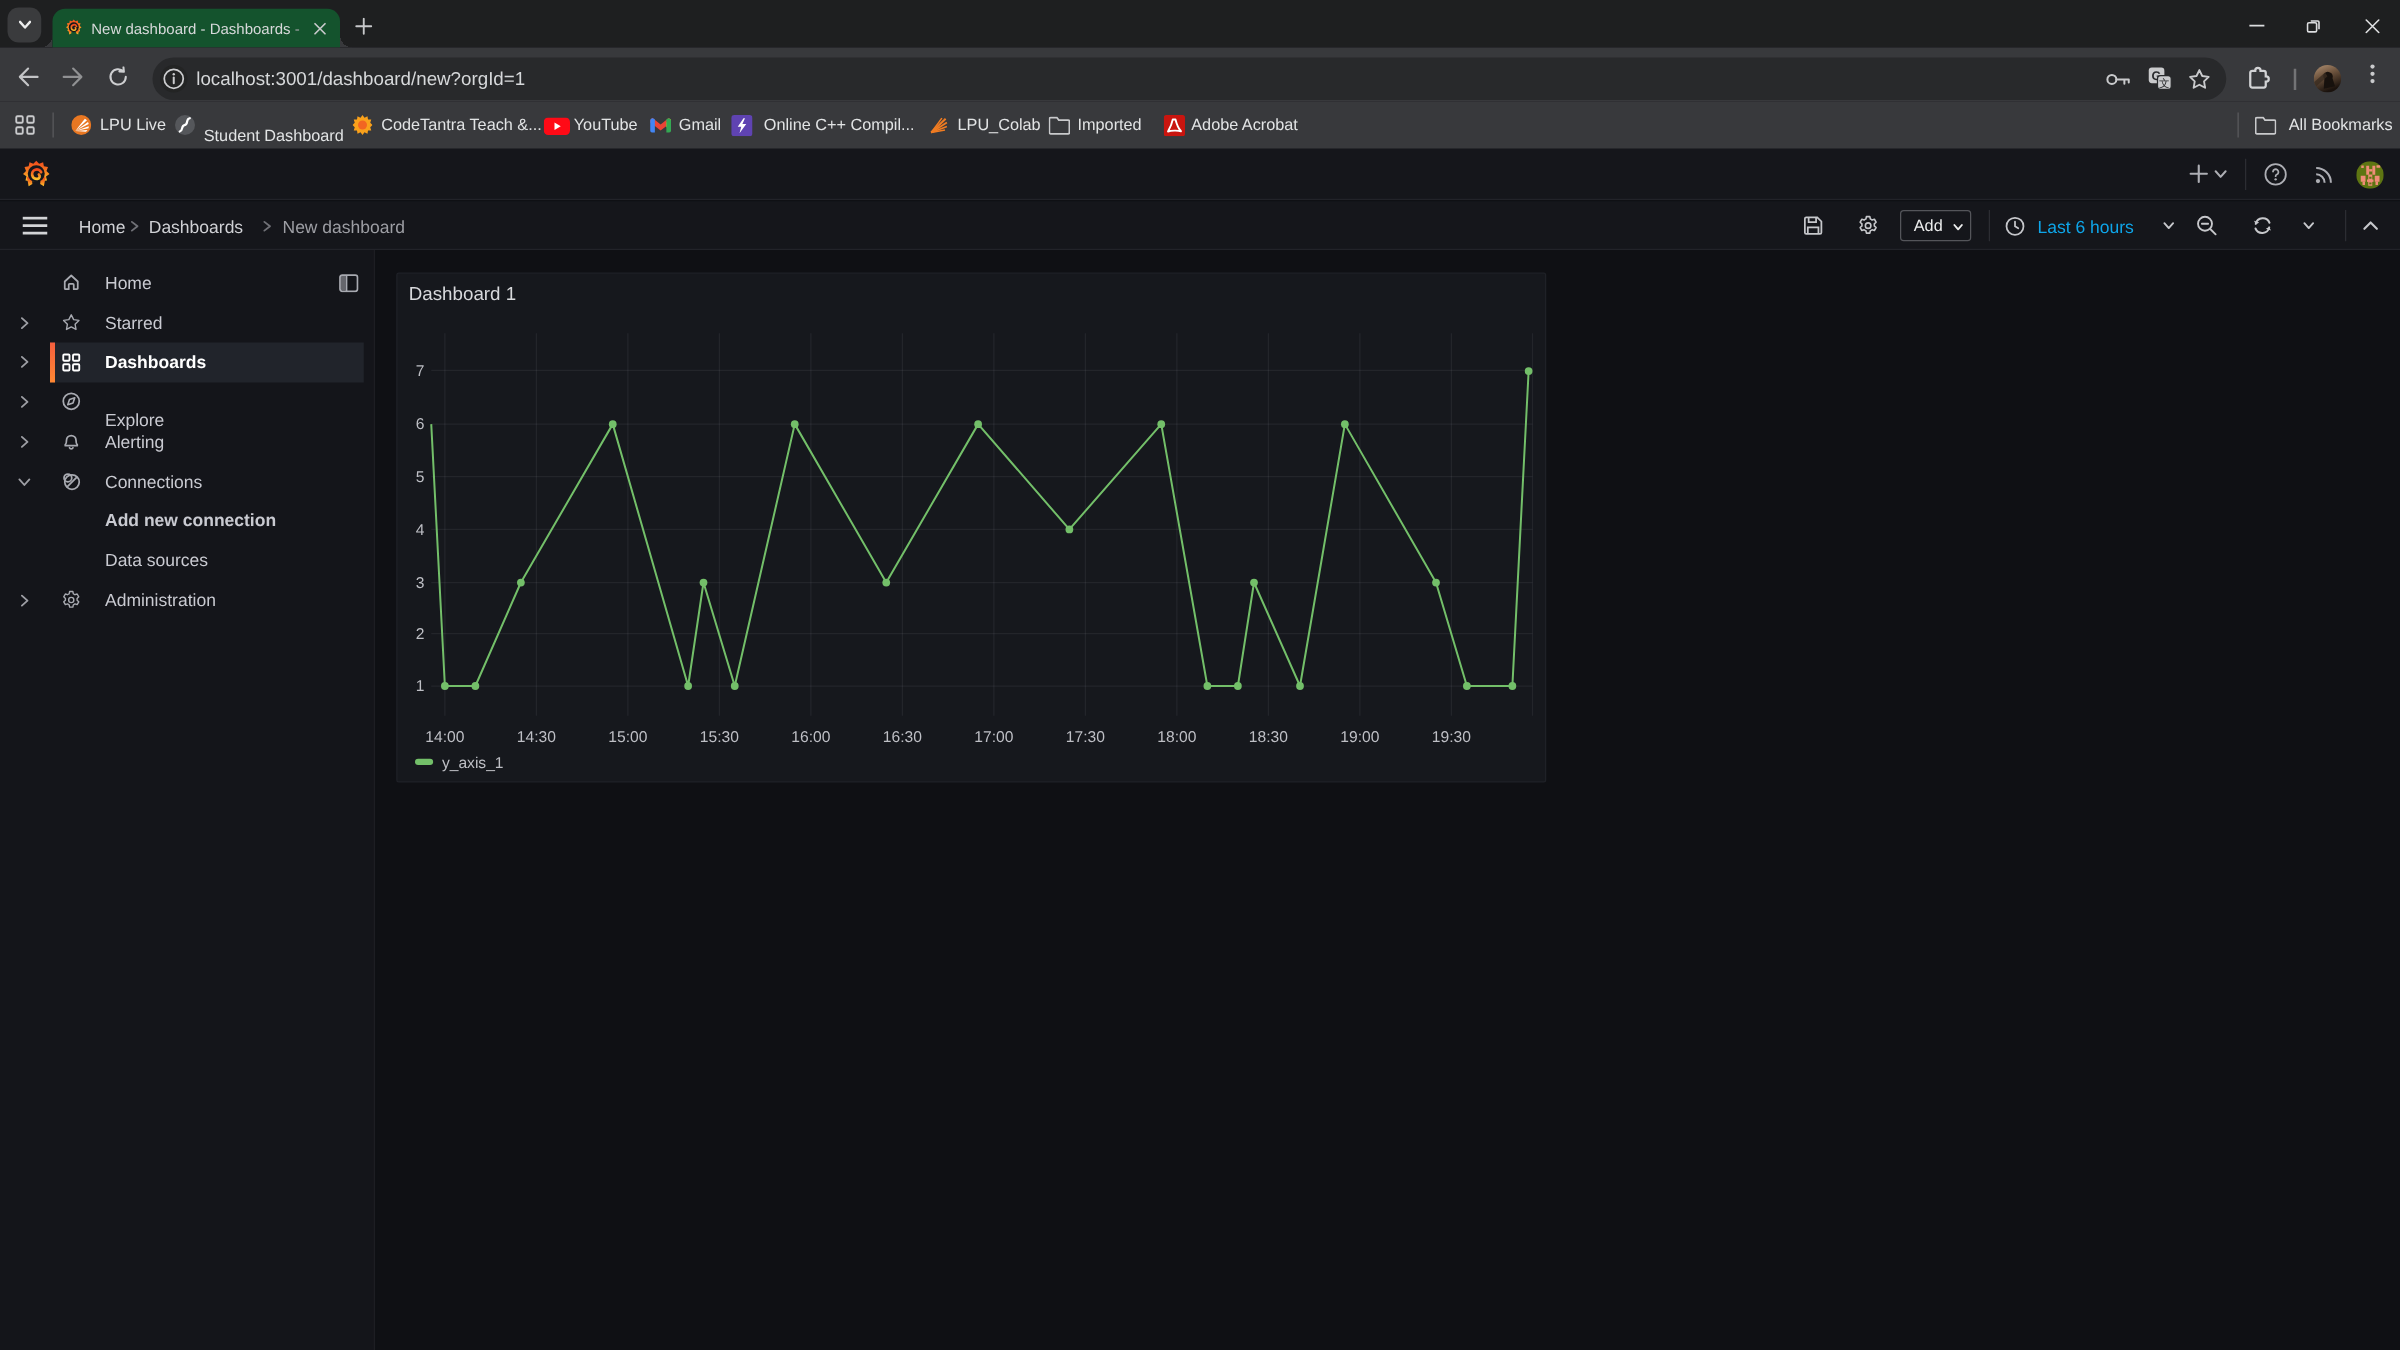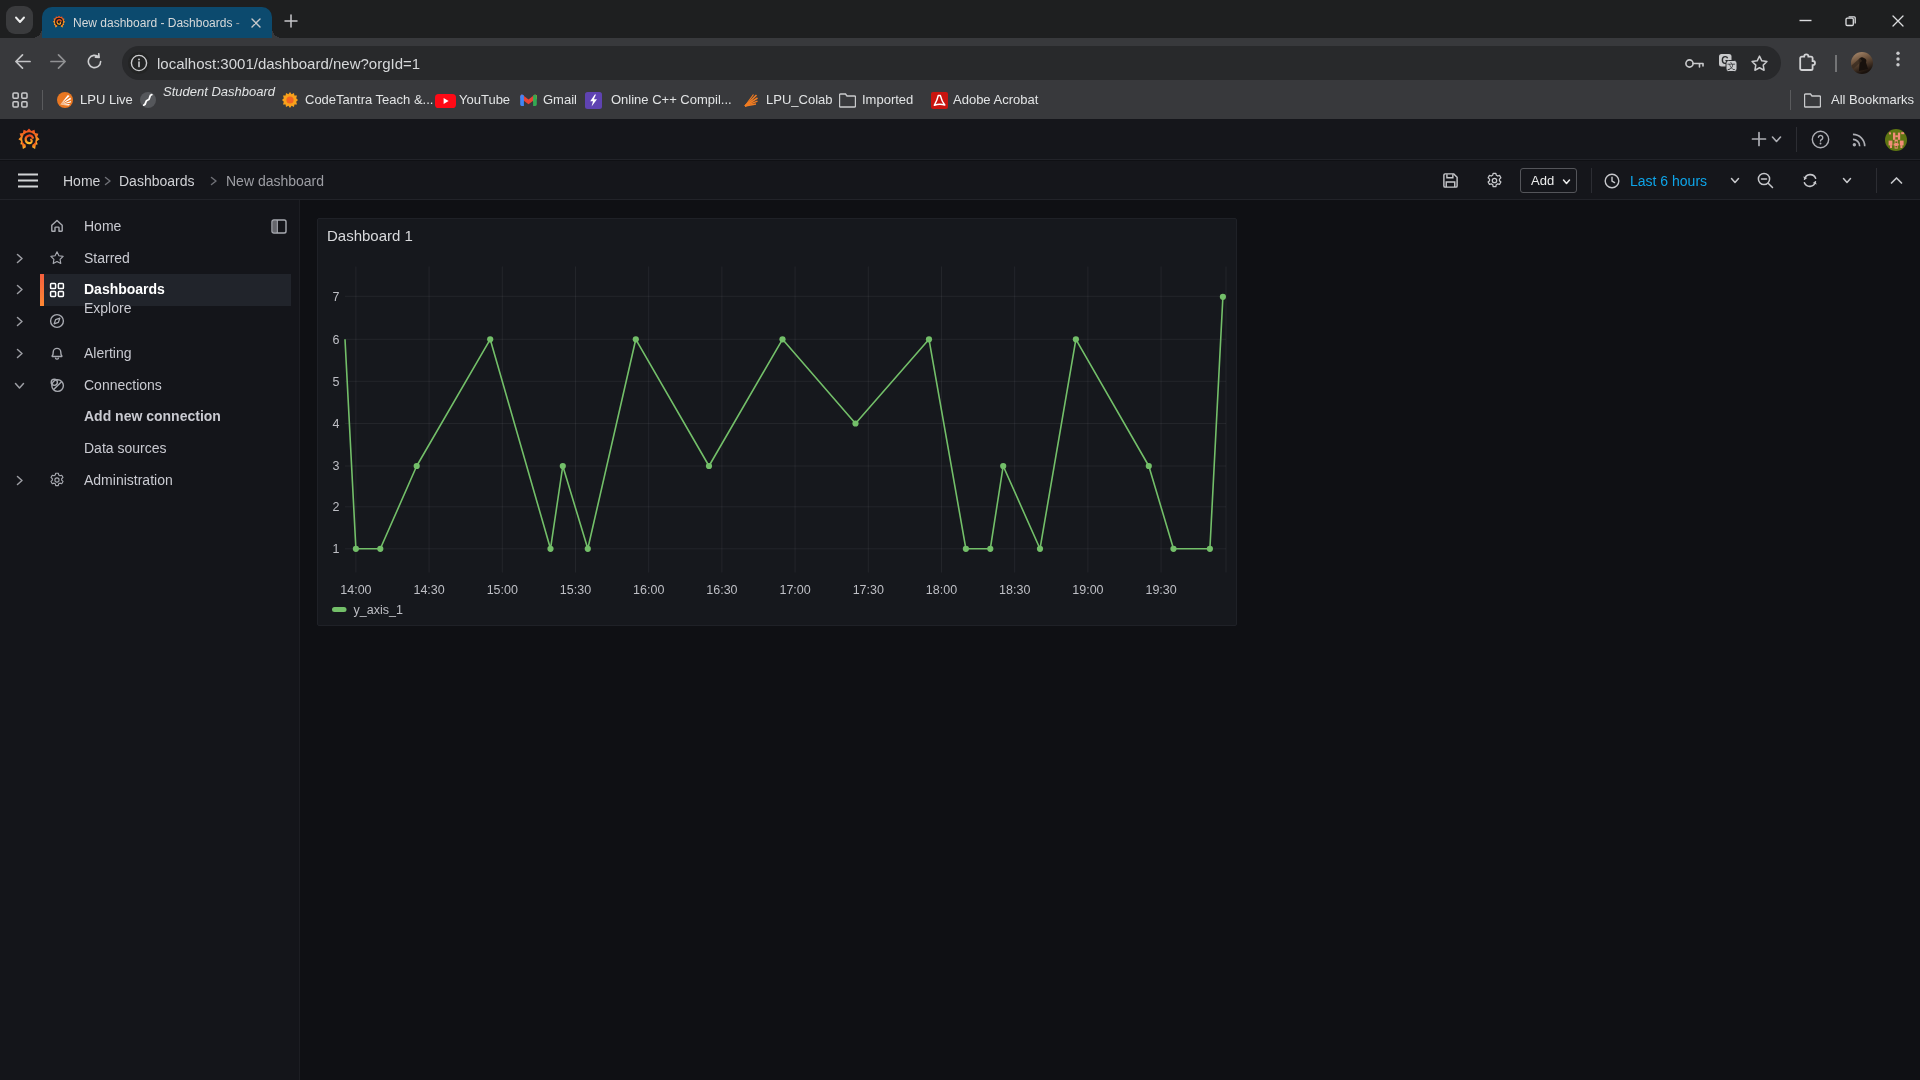--- a/index.html
+++ b/index.html
@@ -2,21 +2,21 @@
 <html><head>
 <meta charset="utf-8">
 <style>
   * { margin:0; padding:0; box-sizing:border-box; }
   html,body { width:1920px; height:1080px; overflow:hidden; background:#0f1014;
     font-family:"Liberation Sans", sans-serif; }
   .abs { position:absolute; }
   svg { display:block; }
   
   #tabstrip { position:absolute; left:0; top:0; width:1920px; height:38px; background:#1e1f20; }
-  #tab { position:absolute; left:42px; top:7px; width:230px; height:31px; background:#0c4a6e;
+  #tab { position:absolute; left:42px; top:7px; width:230px; height:31px; background:#14532d;
     border-radius:10px 10px 0 0; }
   .tabcurve { position:absolute; bottom:0; width:10px; height:10px; background:#38393c; }
   .tabcurve.l { left:-10px; -webkit-mask:radial-gradient(circle 10px at 0 0, transparent 10px, #000 10px); mask:radial-gradient(circle 10px at 0 0, transparent 10px, #000 10px); }
   .tabcurve.r { right:-10px; -webkit-mask:radial-gradient(circle 10px at 10px 0, transparent 10px, #000 10px); mask:radial-gradient(circle 10px at 10px 0, transparent 10px, #000 10px); }
   #toolbar { position:absolute; left:0; top:38px; width:1920px; height:43px; background:#38393c; }
   #omnibox { position:absolute; left:122px; top:8px; width:1659px; height:34px; background:#28292b; border-radius:17px; }
   #bookmarks { position:absolute; left:0; top:81px; width:1920px; height:38px; background:#38393c; }
   .bmtext { color:#e2e4e5; font-size:13px; }
   
   #gnav1 { position:absolute; left:0; top:119px; width:1920px; height:41px; background:#15161b; border-bottom:1px solid #222329; }
@@ -156,21 +156,21 @@
         <path d="M3.2 12.8 L13.4 5.5 L14 7.2 Z"></path>
         <path d="M3.2 12.8 L14 8.9 L13.8 10.6 Z"></path>
         <path d="M3.2 12.8 L13 11.9 L11.8 13.4 Z"></path>
       </g>
     </svg>
   <div class="bmtext abs" style="left:80px;top:11px;">LPU Live</div>
   <svg class="abs" style="left:140px;top:11px" width="16" height="16" viewBox="0 0 16 16">
       <circle cx="8" cy="8" r="8" fill="#55575b"></circle>
       <path d="M11.8 2.6 C8.2 3.2 11.2 7.4 7.6 8.1 C4.6 8.7 6.9 12.3 3.8 13.2" stroke="#fff" stroke-width="1.8" fill="none" stroke-linecap="round"></path>
     </svg>
-  <div class="bmtext abs" style="left:163px;top:3px;font-style:italic;">Student Dashboard</div>
+  <div class="bmtext abs" style="left:163px;top:20px;">Student Dashboard</div>
   <svg class="abs" style="left:282px;top:11px" width="16" height="16" viewBox="0 0 16 16">
       <path d="M8 0 L9.6 2.2 L12 1 L12.4 3.6 L15 3.6 L14.2 6.2 L16 8 L14.2 9.8 L15 12.4 L12.4 12.4 L12 15 L9.6 13.8 L8 16 L6.4 13.8 L4 15 L3.6 12.4 L1 12.4 L1.8 9.8 L0 8 L1.8 6.2 L1 3.6 L3.6 3.6 L4 1 L6.4 2.2 Z" fill="#f9a11b"></path>
       <circle cx="8" cy="8" r="3.6" fill="#f26522"></circle>
     </svg>
   <div class="bmtext abs" style="left:305px;top:11px;">CodeTantra Teach &amp;...</div>
   <svg class="abs" style="left:435px;top:12.5px" width="21" height="14" viewBox="0 0 21 14">
       <rect width="21" height="14" rx="3.6" fill="#ff0a16"></rect>
       <path d="M8.6 4 L13.6 7 L8.6 10 Z" fill="#fff"></path>
     </svg>
   <div class="bmtext abs" style="left:459px;top:11px;">YouTube</div>
@@ -353,21 +353,21 @@
     </svg>
   <div class="nav-label" style="top:89.4px;color:#fff;font-weight:700;">Dashboards</div>
 
   <svg class="abs" style="left:14px;top:115.5px" width="12" height="11" viewBox="0 0 12 11">
       <path d="M3.5 1.5 L8 5.5 L3.5 9.5" stroke="#9d9ea4" stroke-width="1.5" fill="none" stroke-linecap="round" stroke-linejoin="round"></path>
     </svg>
   <svg class="abs" style="left:48.5px;top:113px" width="16" height="16" viewBox="0 0 16 16">
       <circle cx="8" cy="8" r="6.4" fill="none" stroke="#a8aab1" stroke-width="1.4"></circle>
       <path d="M10.8 5.2 L9.4 9.4 L5.2 10.8 L6.6 6.6 Z" fill="none" stroke="#a8aab1" stroke-width="1.3" stroke-linejoin="round"></path>
     </svg>
-  <div class="nav-label" style="top:108px;text-align:center;">Explore</div>
+  <div class="nav-label" style="top:136px;text-align:center;">Explore</div>
 
   <svg class="abs" style="left:14px;top:147.5px" width="12" height="11" viewBox="0 0 12 11">
       <path d="M3.5 1.5 L8 5.5 L3.5 9.5" stroke="#9d9ea4" stroke-width="1.5" fill="none" stroke-linecap="round" stroke-linejoin="round"></path>
     </svg>
   <svg class="abs" style="left:48.5px;top:144.5px" width="16" height="16" viewBox="0 0 16 16">
       <path d="M3.2 11.5 V10.8 C3.8 10.3 4.2 9.4 4.2 7.2 A3.8 3.8 0 0 1 11.8 7.2 C11.8 9.4 12.2 10.3 12.8 10.8 V11.5 Z" fill="none" stroke="#a8aab1" stroke-width="1.4" stroke-linejoin="round"></path>
       <path d="M6.6 13.2 A1.5 1.5 0 0 0 9.4 13.2" fill="none" stroke="#a8aab1" stroke-width="1.4" stroke-linecap="round"></path>
     </svg>
   <div class="nav-label" style="top:152.8px;">Alerting</div>
 

